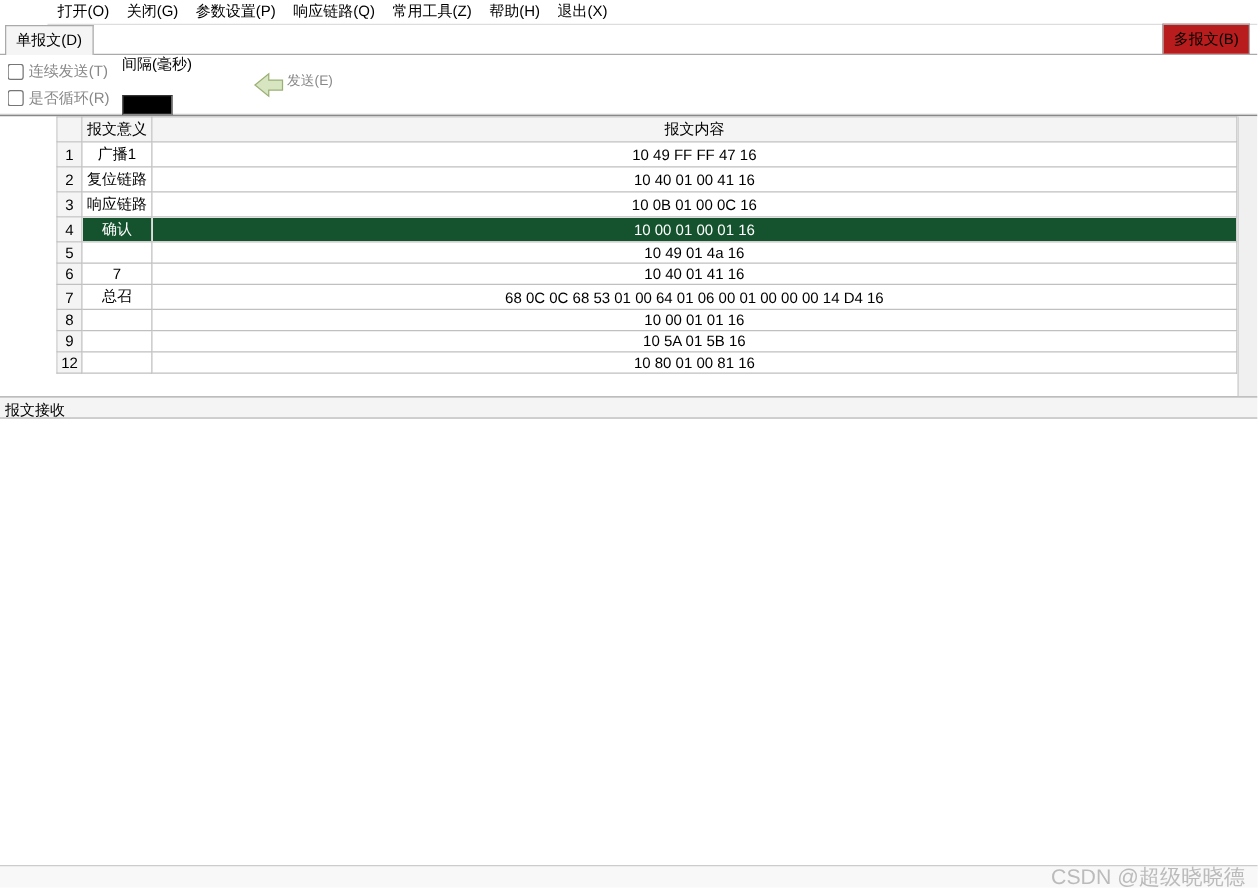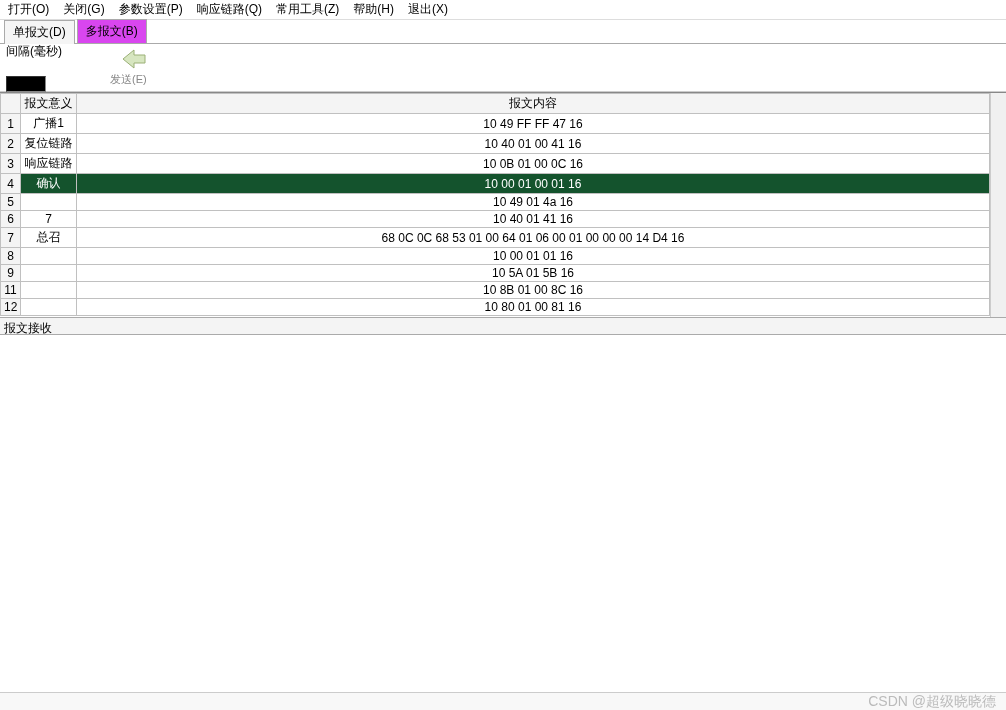--- a/index.html
+++ b/index.html
@@ -13,72 +13,75 @@
       color: #000;
     }
     .menubar {
       display: flex;
       gap: 14px;
       padding: 3px 8px;
       background: #fff;
       border-bottom: 1px solid #ddd;
       height: 20px;
       align-items: center;
+      margin-left: 38px;
     }
     .menubar span { cursor: default; user-select: none; white-space: nowrap; }
     .tabbar {
       display: flex;
       padding: 4px 4px 0 4px;
       background: #fff;
       border-bottom: 1px solid #aaa;
       height: 24px;
       align-items: flex-end;
+      justify-content: space-between;
     }
     .tab {
       padding: 3px 8px;
       border: 1px solid #aaa;
       border-bottom: none;
       background: #fff;
       margin-right: 2px;
       cursor: default;
       position: relative;
       font-size: 12px;
     }
-    .tab.active { background: #d946ef; z-index: 2; }
+    .tab.active { background: #b91c1c; z-index: 2; }
     .tab:not(.active) { background: #f5f5f5; top: 1px; }
     .toolbar {
       display: flex;
       align-items: center;
       padding: 4px 6px;
       border-bottom: 1px solid #ccc;
       height: 48px;
       gap: 10px;
       background: #fff;
     }
     .checkrow { display: flex; flex-direction: column; gap: 4px; }
     .checkitem { display: flex; align-items: center; gap: 4px; color: #888; }
     .checkitem input { margin: 0; }
     .interval-box { display: flex; align-items: center; gap: 2px; }
     .interval-input {
       width: 40px; height: 16px; background: #000; color: #fff;
       border: 1px inset #888; font-size: 11px; text-align: center;
     }
     .toolbtn {
-      display: flex; flex-direction: column; align-items: flex-end;
+      display: flex; flex-direction: row; align-items: flex-start;
       justify-content: center; gap: 2px; padding: 2px 8px;
       cursor: default; color: #888;
     }
     .toolbtn svg { display: block; }
     .toolbtn-label { font-size: 11px; }
     .table-wrap {
       border-top: 1px solid #888;
       height: 225px;
       overflow: hidden;
       position: relative;
       display: flex;
+      padding-left: 45px;
     }
     .table-inner { flex: 1; overflow: hidden; }
     table { border-collapse: collapse; width: 100%; table-layout: fixed; }
     th, td {
       border: 1px solid #c0c0c0;
       padding: 1px 3px;
       font-size: 12px;
       height: 16px;
       overflow: hidden;
       white-space: nowrap;
@@ -110,21 +113,21 @@
       position: absolute;
       bottom: 0; left: 0; right: 0;
       height: 18px;
       border-top: 1px solid #ccc;
       background: #f8f8f8;
       display: flex;
       justify-content: flex-end;
       align-items: center;
       padding-right: 10px;
       color: #bbb;
-      font-size: 14px;
+      font-size: 17px;
     }
   </style>
 </head>
 <body>
 
 <div class="menubar">
   <span>打开(O)</span>
   <span>关闭(G)</span>
   <span>参数设置(P)</span>
   <span>响应链路(Q)</span>
@@ -132,20 +135,30 @@
   <span>帮助(H)</span>
   <span>退出(X)</span>
 </div>
 
 <div class="tabbar">
   <div class="tab">单报文(D)</div>
   <div class="tab active">多报文(B)</div>
 </div>
 
 <div class="toolbar">
+  <div class="checkrow">
+    <label class="checkitem">
+      <input type="checkbox" style="">
+      <span>连续发送(T)</span>
+    </label>
+    <label class="checkitem">
+      <input type="checkbox" style="">
+      <span>是否循环(R)</span>
+    </label>
+  </div>
   <div class="interval-box">
     <div style="display:flex;flex-direction:column;gap:16px;">
       <span>间隔(毫秒)</span>
       <input class="interval-input" value="" style="">
     </div>
   </div>
   <div style="width:20px;"></div>
   <div class="toolbtn">
     <span>
       <svg width="26" height="22" viewBox="0 0 26 22">
@@ -211,25 +224,20 @@
             <td class="rownum">8</td>
             <td class="col-meaning"></td>
             <td>10 00 01 01 16</td>
           </tr>
           <tr>
             <td class="rownum">9</td>
             <td class="col-meaning"></td>
             <td>10 5A 01 5B 16</td>
           </tr>
           <tr>
-            <td class="rownum">11</td>
-            <td class="col-meaning"></td>
-            <td>10 8B 01 00 8C 16</td>
-          </tr>
-          <tr>
             <td class="rownum">12</td>
             <td class="col-meaning"></td>
             <td>10 80 01 00 81 16</td>
           </tr>
         </tbody>
     </table>
   </div>
   <div class="vscroll"></div>
 </div>
 

